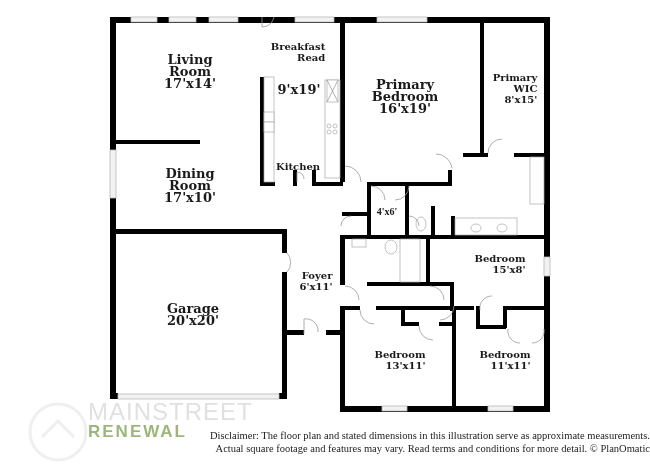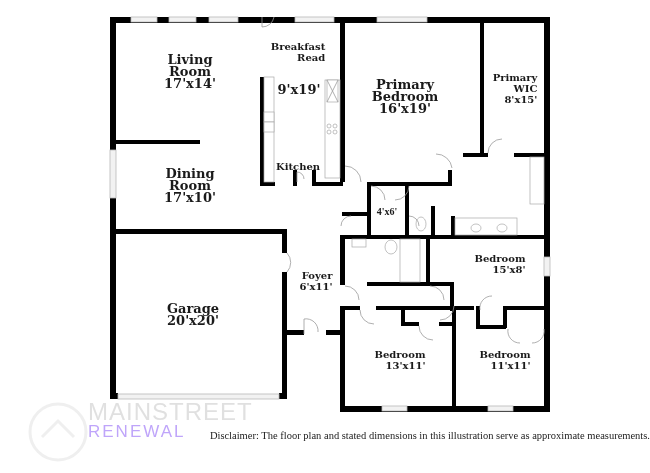--- a/index.html
+++ b/index.html
@@ -10,21 +10,21 @@
     .fix { fill:#fff; stroke:#a8a8a8; stroke-width:0.7; }
     .door { fill:none; stroke:#9a9a9a; stroke-width:0.8; }
     .lbl { position:absolute; text-align:center; font-family:"DejaVu Serif", serif; font-weight:bold; color:#1a1a1a; font-size:13px; line-height:12px; transform:translateX(-50%); white-space:nowrap; }
     .lbl.small { font-size:10px; line-height:11px;text-align:right; }
     .lbl .n { display:block; }
     .lbl .d { display:block; }
     #disclaimer { position:absolute; left:0; width:650px; top:429px; text-align:right; font-family:"Liberation Serif", serif; font-size:10.5px; line-height:13px; color:#222; }
     #disclaimer div { display:block; }
     #wm { position:absolute; left:20px; top:397px; width:200px; height:70px; opacity:0.13; }
     #wm-text1 { position:absolute; left:88px; top:398px; font-family:"Liberation Sans", sans-serif; font-size:24px; color:#c8c8c8; letter-spacing:1px; opacity:0.55; }
-    #wm-text2 { position:absolute; left:88px; top:422px; font-family:"Liberation Sans", sans-serif; font-size:17px; color:#8b5cf6; letter-spacing:2px; opacity:0.55; }
+    #wm-text2 { position:absolute; left:88px; top:422px; font-family:"Liberation Sans", sans-serif; font-size:17px; color:#4d7c0f; letter-spacing:2px; opacity:0.55;font-weight:bold; }
   </style>
 </head>
 <body>
 
 <svg id="plan" viewBox="0 0 650 473" xmlns="http://www.w3.org/2000/svg">
 
   <g>
 
     <rect class="wall" x="110" y="17" width="440" height="6"></rect>
 
@@ -221,13 +221,14 @@
 
 <svg id="wm" viewBox="0 0 200 70">
   <circle cx="38" cy="35" r="28" fill="none" stroke="#888" stroke-width="3"></circle>
   <path d="M22 40 L38 24 L54 40" fill="none" stroke="#888" stroke-width="3"></path>
 </svg>
 <div id="wm-text1">MAINSTREET</div>
 <div id="wm-text2">RENEWAL</div>
 
 <div id="disclaimer">
   <div>Disclaimer: The floor plan and stated dimensions in this illustration serve as approximate measurements.</div>
+  <div>Actual square footage and features may vary. Read terms and conditions for more detail. © PlanOmatic</div>
 </div>
 
 </body></html>

